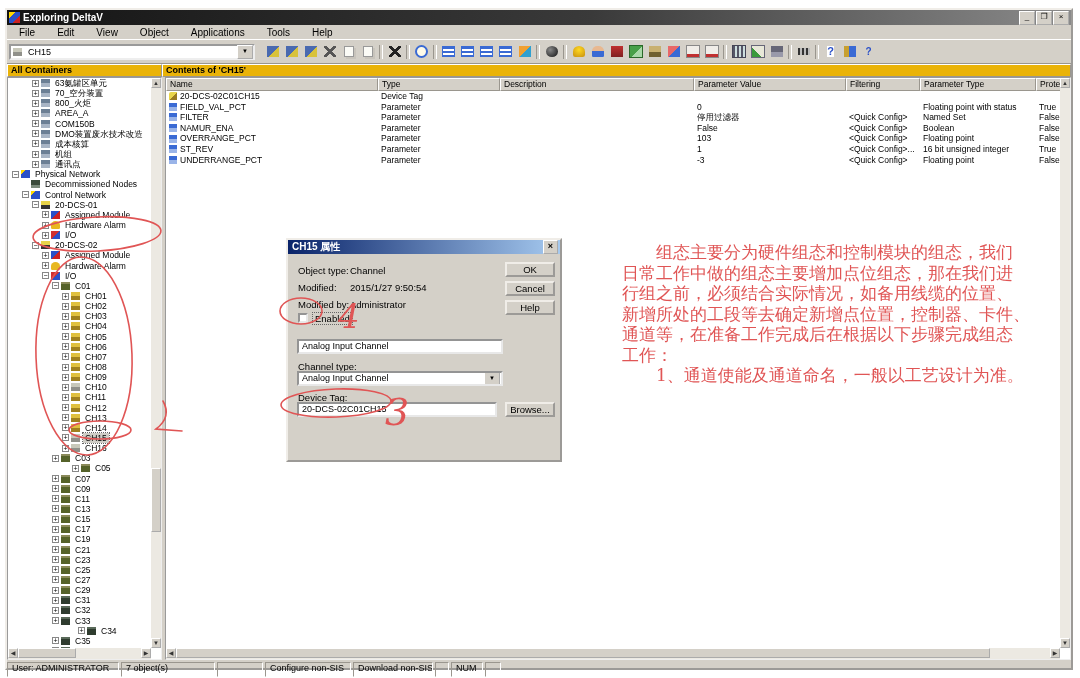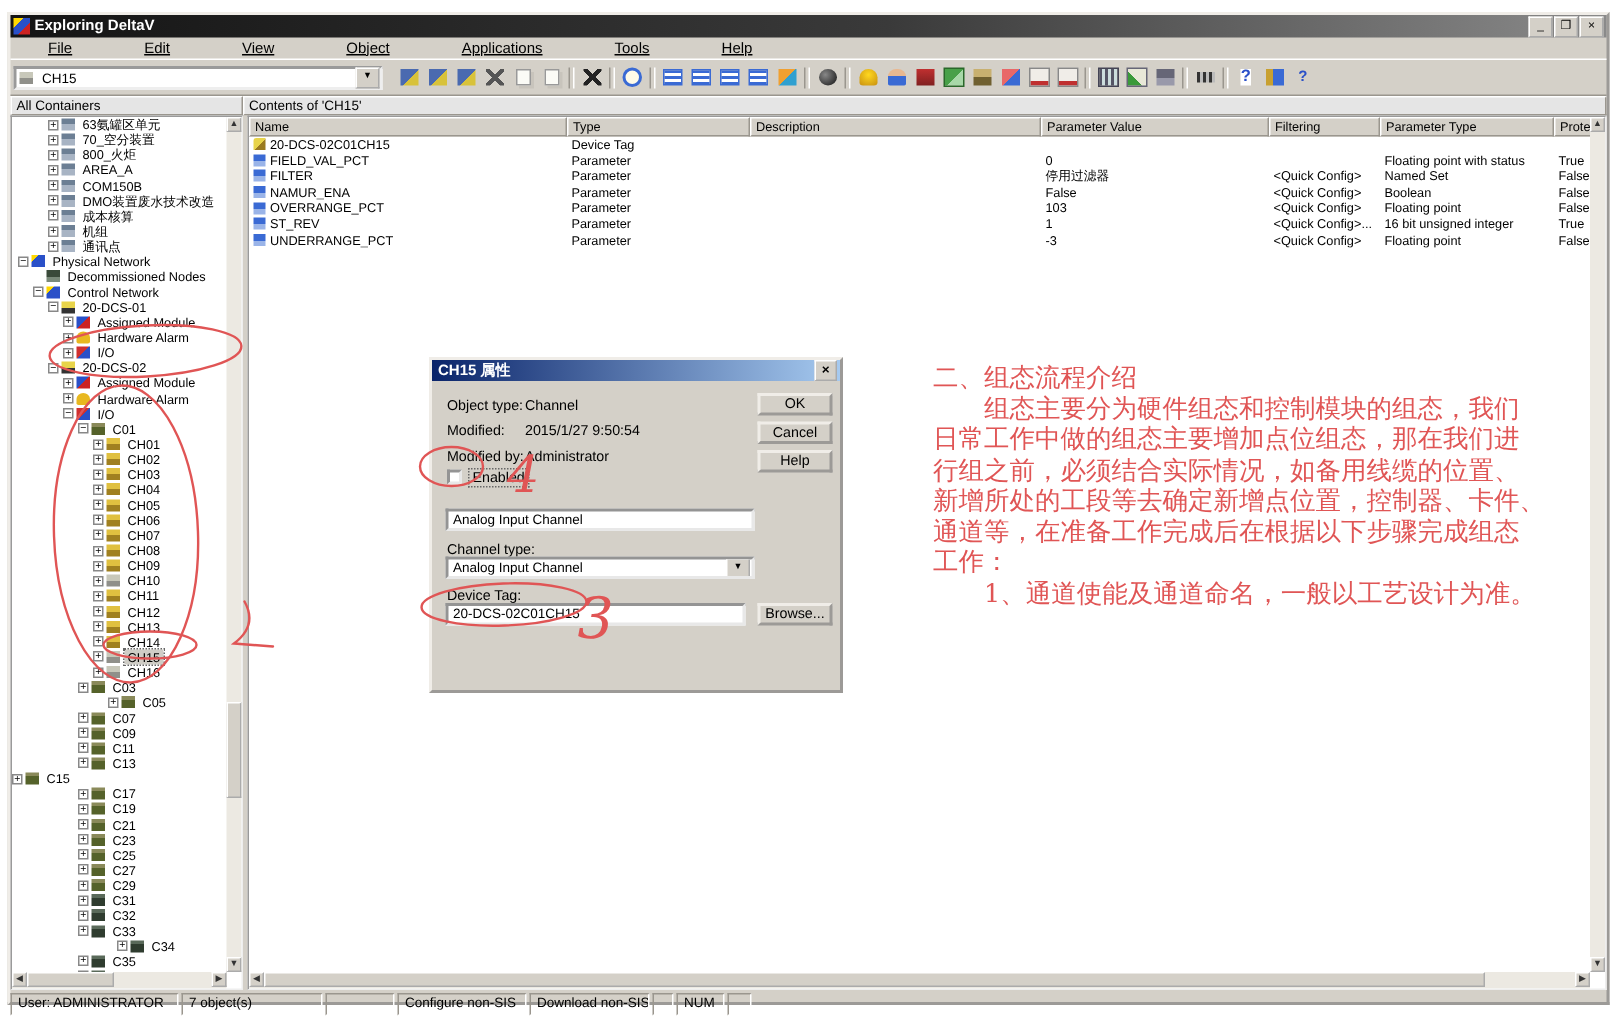--- a/index.html
+++ b/index.html
@@ -9,21 +9,21 @@
   .window{position:absolute;left:5px;top:8px;width:1068px;height:662px;background:#d4d0c8;
           border:2px outset #f0ede8;box-sizing:border-box;}
   .titlebar{height:15px;display:flex;align-items:center;padding:0 2px;
             background:linear-gradient(90deg,#141414,#3a3a3a 55%,#8a8a8a);color:#fff;}
   .title-icon{width:11px;height:11px;margin-right:3px;
               background:linear-gradient(135deg,#ffd800 30%,#2a50c8 30% 65%,#cc2222 65%);}
   .title-text{font-size:10px;font-weight:bold;flex:1;}
   .win-btn{width:14px;height:12px;margin-left:1px;background:#d4d0c8;border:1px outset #fff;
            font-size:8px;line-height:10px;text-align:center;color:#000;}
   .menubar{height:14px;display:flex;align-items:center;font-size:10px;padding-left:1px;}
-  .menu-item{padding:0 24px;text-decoration:underline;}
+  .menu-item{padding:0 11px;}
   .toolbar{height:21px;display:flex;align-items:center;padding:1px 2px;
            border-top:1px solid #fff;border-bottom:1px solid #9a968e;}
   .combo{width:246px;height:16px;background:#fff;border:2px inset #eee;display:flex;
          align-items:center;font-size:9px;padding-left:2px;box-sizing:border-box;}
   .combo-label{flex:1;padding-left:3px;}
   .combo-arrow{width:14px;height:12px;background:#d4d0c8;border:1px outset #fff;
                font-size:6px;text-align:center;line-height:11px;}
   .tb-btn{width:19px;height:17px;display:flex;align-items:center;justify-content:center;}
   .tb-sep{width:2px;height:14px;border-left:1px solid #9a968e;border-right:1px solid #fff;margin:0 2px;}
   .tbi{width:12px;height:11px;display:inline-block;background:linear-gradient(135deg,#4a6ab0 55%,#d8c23a 55%);}
@@ -45,22 +45,22 @@
   .tbi-chart1,.tbi-chart2{background:linear-gradient(0deg,#c03030 30%,#f0ede8 30%),#f0ede8;border:1px solid #888;}
   .tbi-table-config{background:repeating-linear-gradient(90deg,#556 0 2px,#cdd 2px 4px);border:1px solid #445;}
   .tbi-chart-edit{background:linear-gradient(45deg,#3a9a3a 40%,#e8e8d8 40%);border:1px solid #667;}
   .tbi-printer{background:linear-gradient(180deg,#667 55%,#99a 55%);}
   .tbi-keyboard{background:repeating-linear-gradient(90deg,#333 0 2px,#bbb 2px 4px);height:7px;}
   .tbi-help{background:#fff;border:none;color:#2a50c8;font-weight:bold;font-size:11px;width:auto;height:auto;line-height:11px;}
   .tbi-books{background:linear-gradient(90deg,#c8a030 40%,#3a6ad4 40%);}
   .tbi-context-help{background:#d4d0c8;color:#2a50c8;font-weight:bold;font-size:10px;width:auto;height:auto;line-height:11px;}
   
   .pane-headers{display:flex;height:13px;font-size:9px;}
-  .pane-header{background:#e5e5e5;border:1px solid #9a968e;border-top-color:#fff;border-left-color:#fff;
-               padding:0 3px;line-height:11px;box-sizing:border-box;}
+  .pane-header{background:#eab308;border:1px solid #9a968e;border-top-color:#fff;border-left-color:#fff;
+               padding:0 3px;line-height:11px;box-sizing:border-box;font-weight:bold;}
   .ph-left{width:155px;}
   .ph-right{flex:1;}
   .client{position:relative;display:flex;height:583px;}
   .tree-pane{position:relative;width:155px;background:#fff;border:1px inset #eee;box-sizing:border-box;overflow:hidden;}
   .tree-rows{position:absolute;left:0;top:0;right:10px;bottom:11px;overflow:hidden;}
   .trow{height:10.15px;line-height:10px;font-size:8.5px;white-space:nowrap;display:flex;align-items:center;}
   .texp{width:7px;height:7px;box-sizing:border-box;border:1px solid #888;background:#fff;font-size:7px;
         line-height:5px;text-align:center;margin-right:2px;flex:none;}
   .ti{width:9px;height:8px;margin-right:3px;flex:none;}
   .ti-area{background:linear-gradient(180deg,#6c7f94 45%,#a8b4c4 45%);}
@@ -470,21 +470,21 @@
             <div class="trow" style="padding-left: 44px;">
               <span class="texp">+</span>
               <span class="ti ti-card"></span>
               <span class="tlabel">C11</span>
             </div>
             <div class="trow" style="padding-left: 44px;">
               <span class="texp">+</span>
               <span class="ti ti-card"></span>
               <span class="tlabel">C13</span>
             </div>
-            <div class="trow" style="">
+            <div class="trow" style="padding-left: 44px;">
               <span class="texp">+</span>
               <span class="ti ti-card"></span>
               <span class="tlabel">C15</span>
             </div>
             <div class="trow" style="padding-left: 44px;">
               <span class="texp">+</span>
               <span class="ti ti-card"></span>
               <span class="tlabel">C17</span>
             </div>
             <div class="trow" style="padding-left: 44px;">
@@ -791,21 +791,20 @@
     <div class="dlg-label" style="left:10px;top:152px;">Device Tag:</div>
     <div class="dlg-input" style="top:162px;width:200px;">20-DCS-02C01CH15</div>
     <div class="dlg-btn" style="top:162px;">Browse...</div>
 
     <div class="dlg-btn" style="top:22px;">OK</div>
     <div class="dlg-btn" style="top:41px;">Cancel</div>
     <div class="dlg-btn" style="top:60px;">Help</div>
   </div>
 
   <div class="red-note" id="rednote">
-      <div>二、组态流程介绍</div>
       <div>　　组态主要分为硬件组态和控制模块的组态，我们</div>
       <div>日常工作中做的组态主要增加点位组态，那在我们进</div>
       <div>行组之前，必须结合实际情况，如备用线缆的位置、</div>
       <div>新增所处的工段等去确定新增点位置，控制器、卡件、</div>
       <div>通道等，在准备工作完成后在根据以下步骤完成组态</div>
       <div>工作：</div>
       <div>　　1、通道使能及通道命名，一般以工艺设计为准。</div>
     </div>
 
   <svg class="overlay" viewBox="0 0 1080 678">

